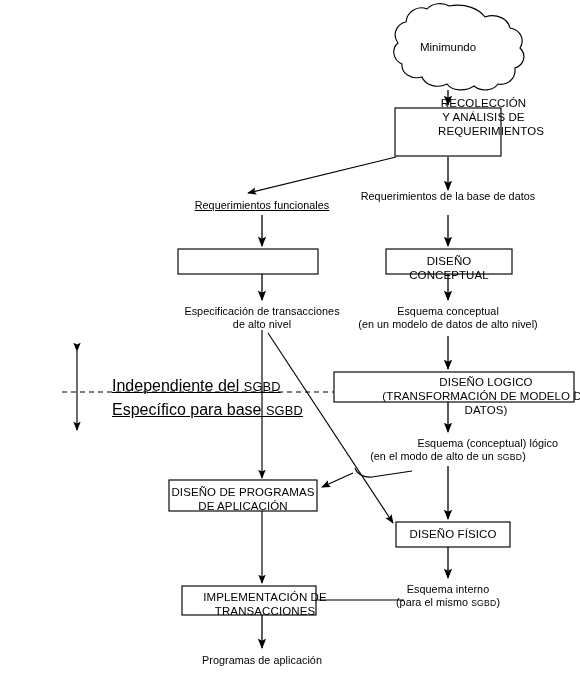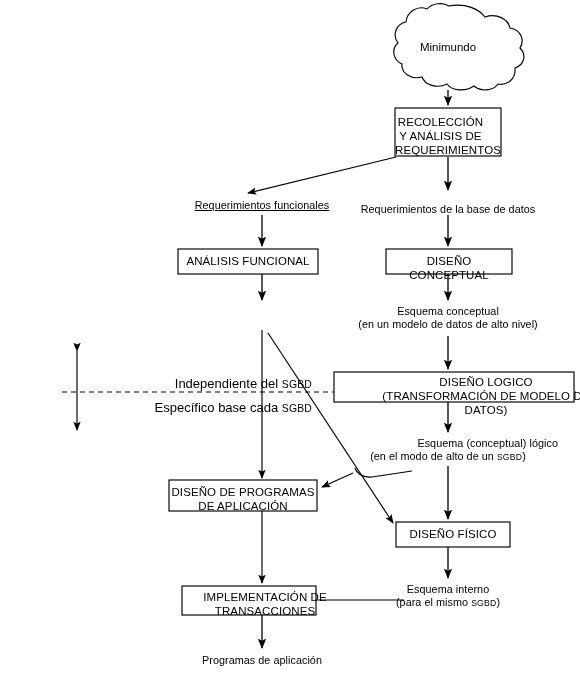--- a/index.html
+++ b/index.html
@@ -35,22 +35,23 @@
     letter-spacing: 0.1px;
   }
   .edge-label {
     font-size: 10.8px;
     letter-spacing: 0.05px;
   }
   .cloud-label {
     font-size: 11.5px;
   }
   .side-label {
-    font-size: 13px;
-    text-align: right;
+    font-size: 16px;
+    text-align: left;
+    text-decoration: underline;
   }
   .sc {
     font-size: 0.80em;
     letter-spacing: 0.2px;
   }
 </style>
 </head>
 <body>
 
 <div id="diagram-root">
@@ -134,39 +135,40 @@
 
       <rect x="182" y="586" width="134" height="29" fill="#ffffff"></rect>
 
       <line x1="262" y1="615" x2="262" y2="648" marker-end="url(#arrowhead)" stroke-width="1.3"></line>
 
     </g>
   </svg>
 
   <div class="node-label cloud-label" style="left:398px; top:40px; width:100px;">Minimundo</div>
 
-  <div class="node-label box-label" style="left:395px; top:115px; width:91px;">RECOLECCIÓN
+  <div class="node-label box-label" style="left:395px; top:96px; width:91px;padding-left:43px;">RECOLECCIÓN
 Y ANÁLISIS DE
 REQUERIMIENTOS</div>
 
   <div class="node-label edge-label" style="left:152px; top:199px; width:220px;text-decoration:underline;">Requerimientos funcionales</div>
 
-  <div class="node-label edge-label" style="left:338px; top:203px; width:220px;">Requerimientos de la base de datos</div>
+  <div class="node-label edge-label" style="left:338px; top:190px; width:220px;">Requerimientos de la base de datos</div>
 
-  <div class="node-label box-label" style="left:178px; top:254px; width:140px;">ANÁLISIS FUNCIONAL</div>
 
   <div class="node-label box-label" style="left:386px; top:254px; width:126px;">DISEÑO CONCEPTUAL</div>
 
+  <div class="node-label edge-label" style="left:152px; top:305px; width:220px;">Especificación de transacciones
+de alto nivel</div>
 
   <div class="node-label edge-label" style="left:338px; top:305px; width:220px;">Esquema conceptual
 (en un modelo de datos de alto nivel)</div>
 
   <div class="node-label side-label" style="left:112px; top:376px; width:200px;"><span>Independiente del </span><span class="sc">SGBD</span></div>
 
-  <div class="node-label side-label" style="left:112px; top:400px; width:200px;"><span>Específico base cada </span><span class="sc">SGBD</span></div>
+  <div class="node-label side-label" style="left:112px; top:400px; width:200px;"><span>Específico para base </span><span class="sc">SGBD</span></div>
 
   <div class="node-label box-label" style="left:334px; top:375px; width:240px;padding-left:32px;">DISEÑO LOGICO
 (TRANSFORMACIÓN DE MODELO DE DATOS)</div>
 
   <div class="node-label edge-label" style="left:338px; top:437px; width:220px;text-align:right;">Esquema (conceptual) lógico</div>
 
   <div class="node-label edge-label" style="left:338px; top:450px; width:220px;"><span>(en el modo de alto de un </span><span class="sc">SGBD</span><span>)</span></div>
 
   <div class="node-label box-label" style="left:169px; top:485px; width:148px;">DISEÑO DE PROGRAMAS
 DE APLICACIÓN</div>

